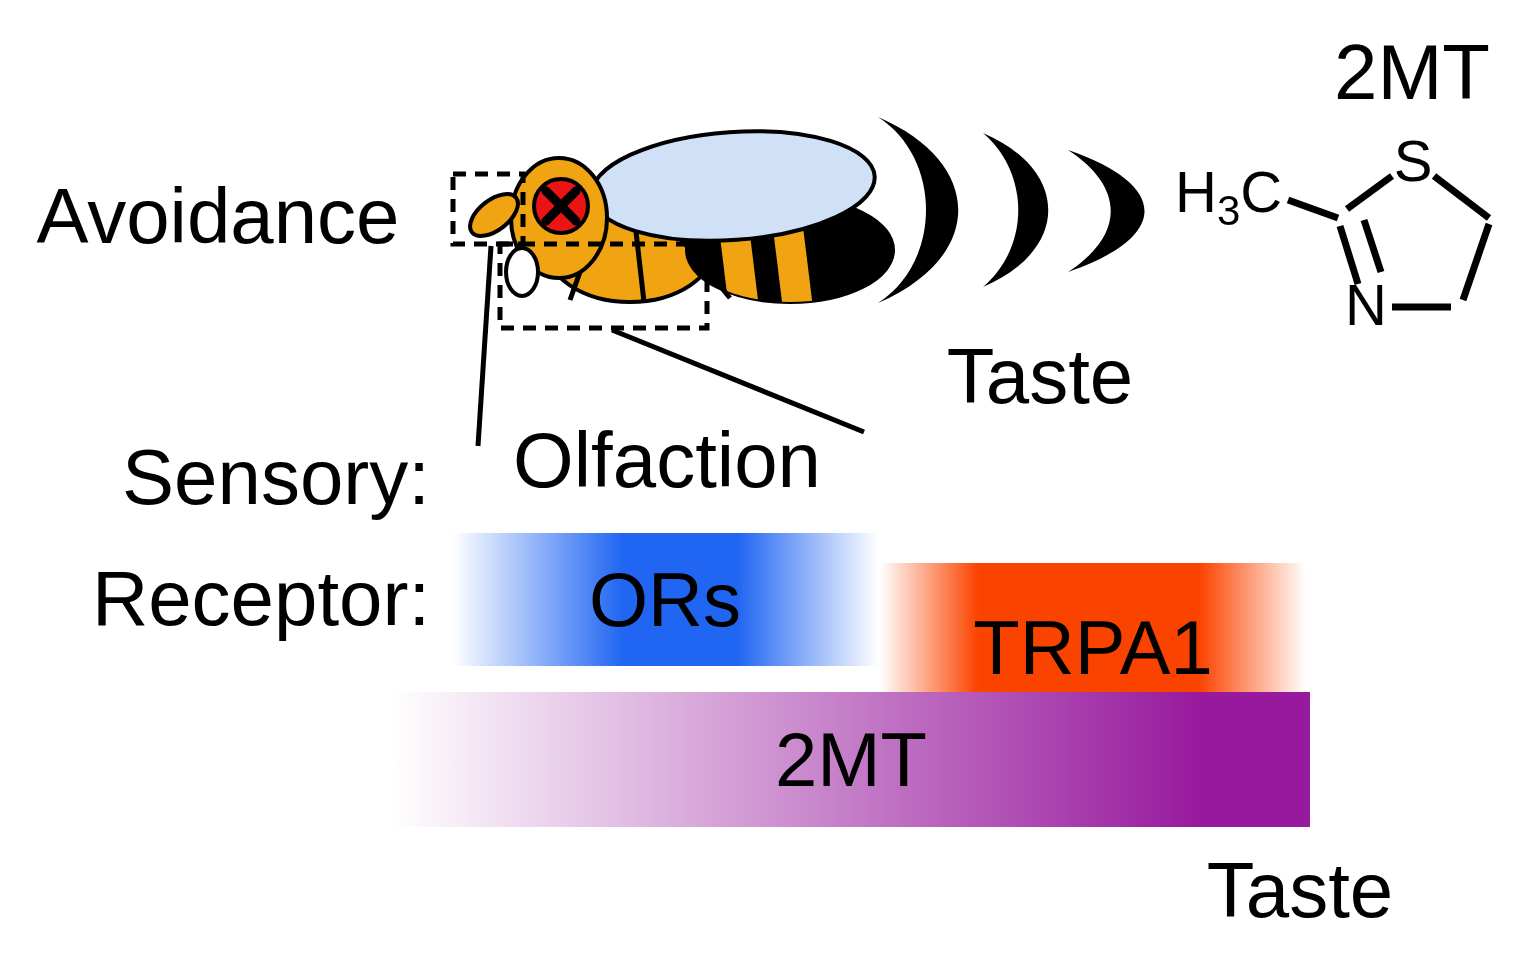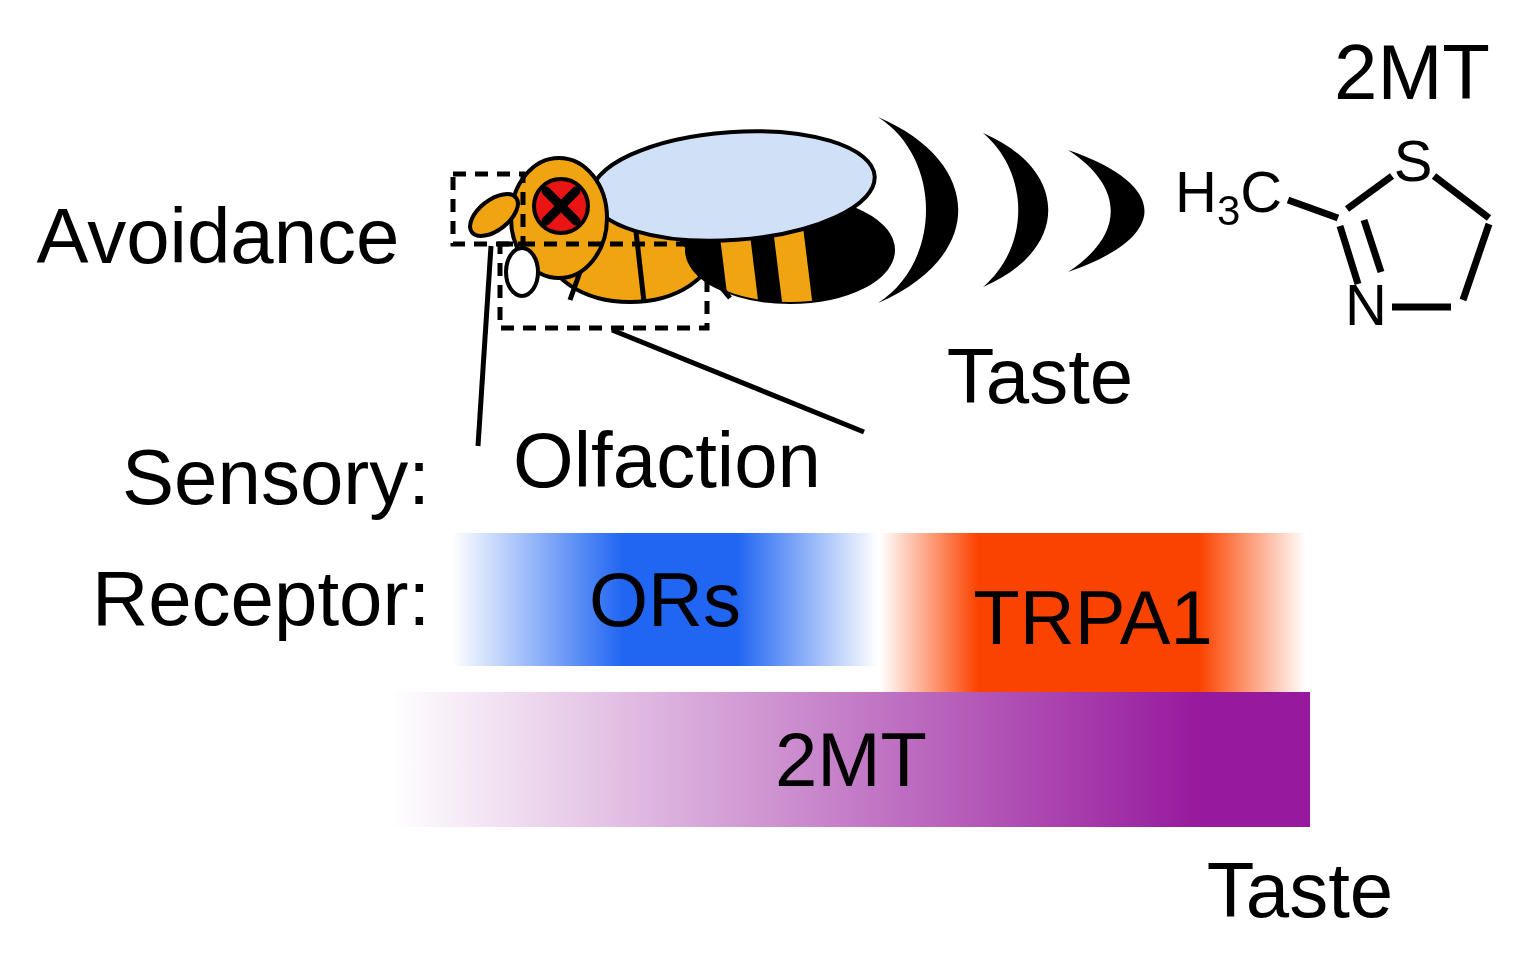--- a/index.html
+++ b/index.html
@@ -27,21 +27,21 @@
     font-size:76px;
     line-height:1;
     color:#000;
   }
   
   #or-bar{
     left:452px;top:533px;width:426px;height:133px;
     background:linear-gradient(to right,#ffffff 0%,#2166f2 40%,#2166f2 67%,#ffffff 100%);
   }
   #trpa1-bar{
-    left:880px;top:533px;width:426px;height:169px;
+    left:880px;top:563px;width:426px;height:169px;
     background:linear-gradient(to right,#ffffff 0%,#fb4300 23%,#fb4300 75%,#ffffff 100%);
   }
   
   #concentration-bar{
     left:392px;top:692px;width:918px;height:135px;
     background:linear-gradient(to right,#ffffff 0%,#97199d 88%,#97199d 100%);
   }
   svg{position:absolute;left:0;top:0;}
   .chem-letter{font-family:"Liberation Sans", sans-serif;}
 </style>
@@ -117,21 +117,21 @@
         <line x1="1340" y1="226" x2="1358" y2="284"></line>
         <line x1="1364" y1="220" x2="1381" y2="272"></line>
       </g>
 
       <text class="chem-letter" x="1413" y="181" font-size="58" text-anchor="middle" fill="#000">S</text>
       <text class="chem-letter" x="1366" y="325" font-size="58" text-anchor="middle" fill="#000">N</text>
       <text class="chem-letter" x="1175" y="212" font-size="58" fill="#000"><tspan font-size="58">H</tspan><tspan font-size="42" dy="13">3</tspan><tspan font-size="58" dy="-13">C</tspan></text>
     </g>
   </svg>
 
-  <div class="lbl" style="left:218px;top:236px;">Avoidance</div>
+  <div class="lbl" style="left:218px;top:216px;">Avoidance</div>
 
   <div class="lbl" style="left:1412px;top:72px;">2MT</div>
 
   <div class="lbl" style="left:1040px;top:376px;">Taste</div>
 
 
   <div class="lbl" style="left:276px;top:460px;margin-top:17px;">Sensory:</div>
 
   <div class="lbl" style="left:667px;top:460px;">Olfaction</div>
 

